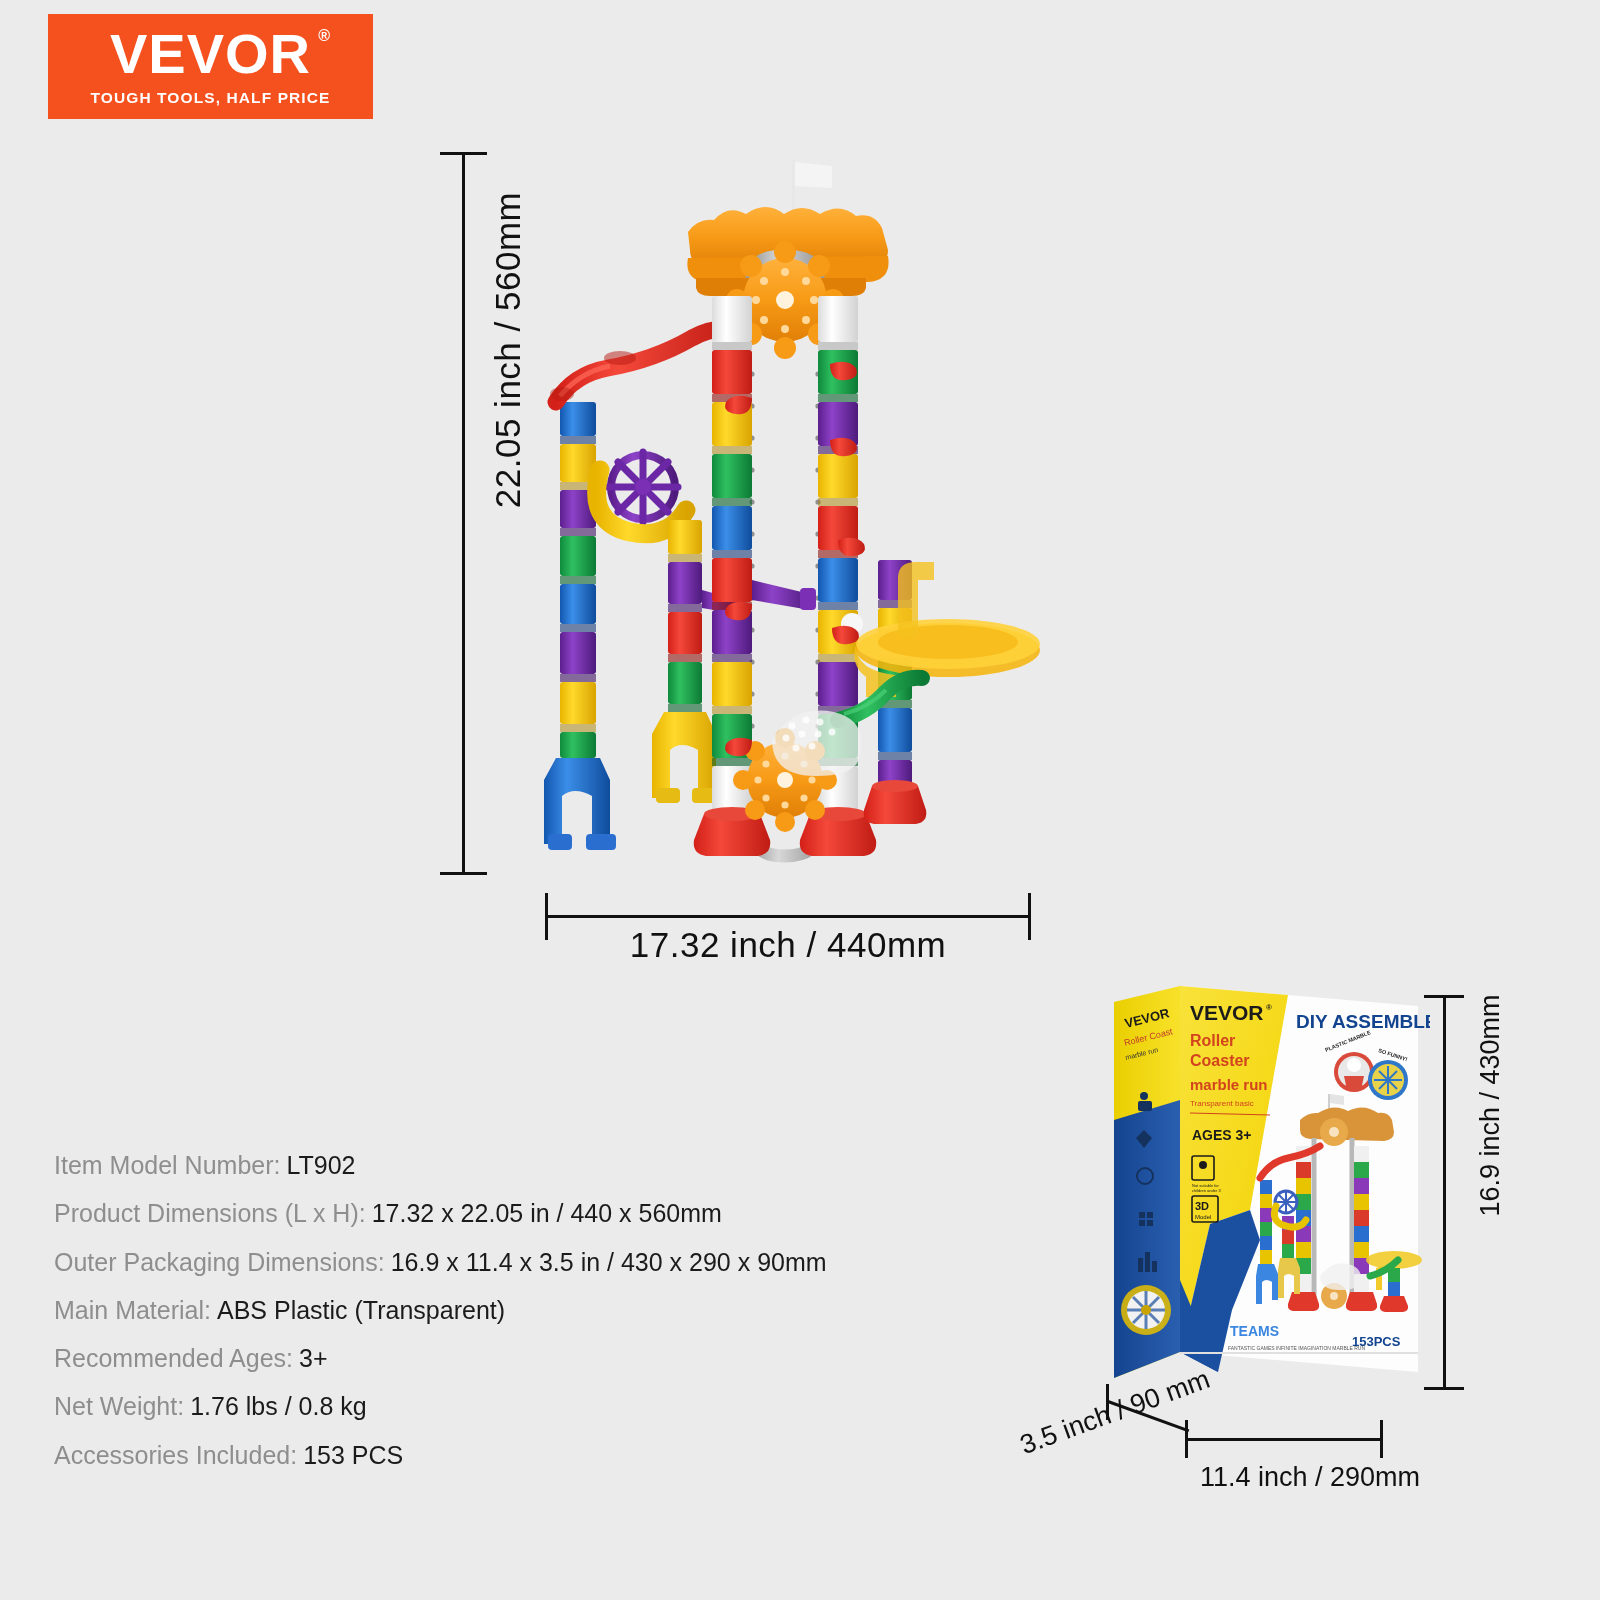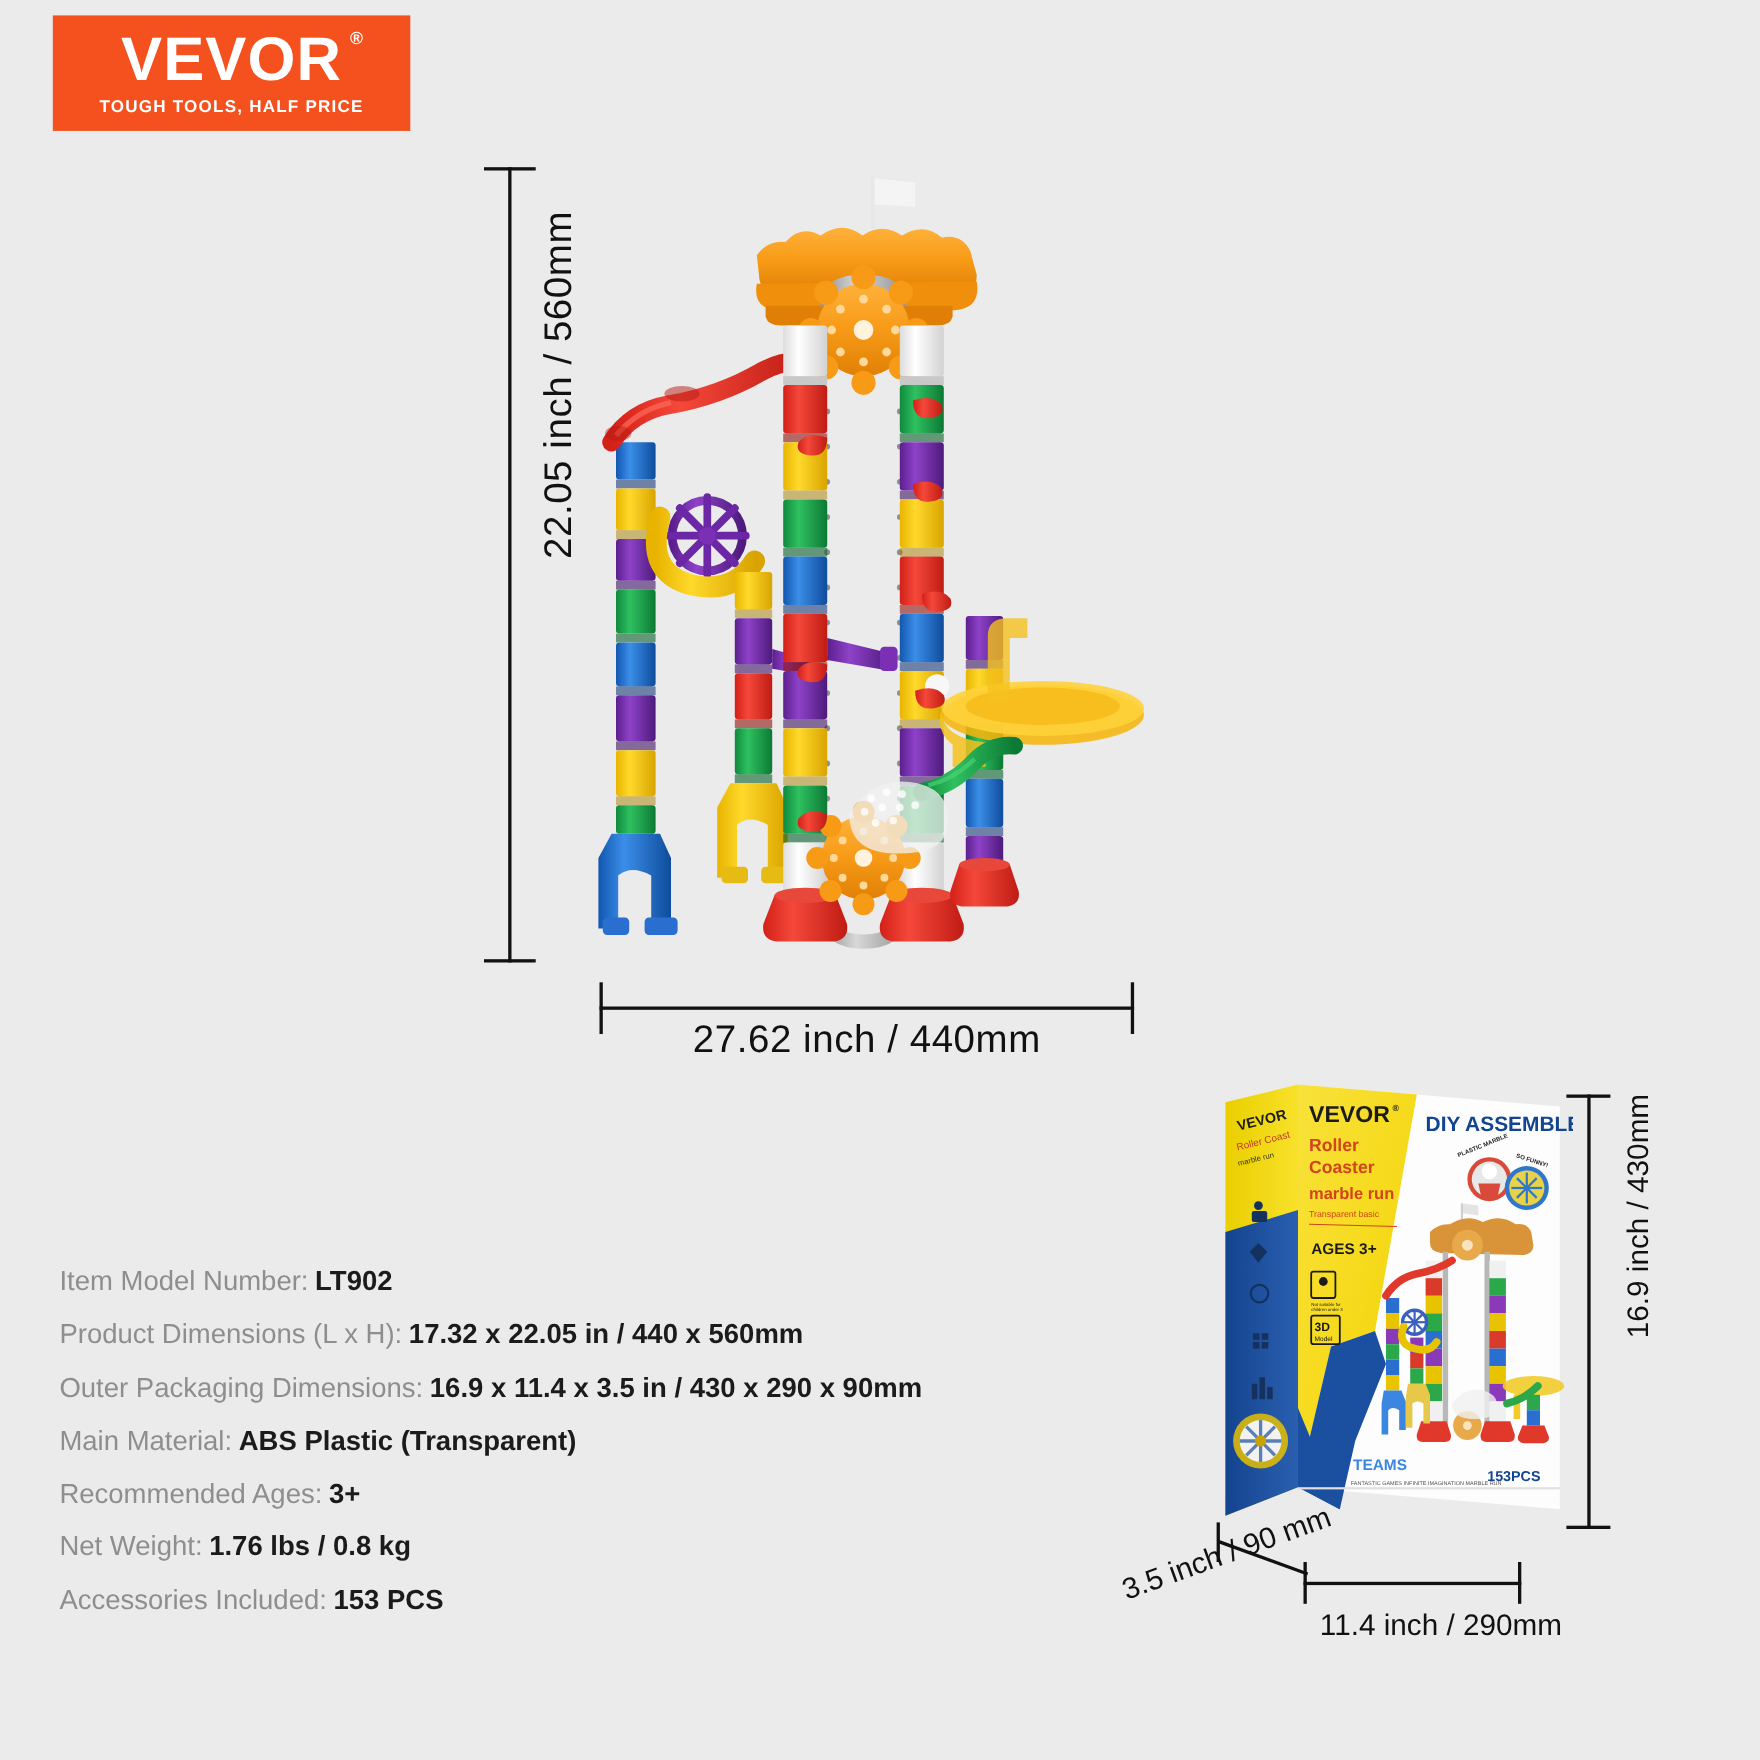--- a/index.html
+++ b/index.html
@@ -51,21 +51,21 @@
 
   
   .spec-title{
     position:absolute;left:52px;top:1068px;
     font-size:57px;font-weight:bold;color:#F4511E;letter-spacing:-1px;
     font-family:"Liberation Sans",sans-serif;
   }
   .spec-list{position:absolute;left:54px;top:1150px;width:900px;}
   .spec-row{margin-bottom:17px;font-size:25px;line-height:1.25;white-space:nowrap;}
   .spec-key{color:#8e8e8e;font-weight:normal;}
-  .spec-val{color:#1b1b1b;font-weight:bold;margin-left:6px;margin-top:20px;}
+  .spec-val{color:#1b1b1b;font-weight:normal;margin-left:6px;margin-top:20px;}
 
   
   .pkg-v-line{position:absolute;left:1443px;top:995px;width:3px;height:395px;background:#111;}
   .pkg-v-cap-top{position:absolute;left:1424px;top:995px;width:40px;height:3px;background:#111;}
   .pkg-v-cap-bot{position:absolute;left:1424px;top:1387px;width:40px;height:3px;background:#111;}
   .pkg-v-label{
     position:absolute;left:1345px;top:1090px;width:290px;
     transform:rotate(-90deg);transform-origin:center center;
     text-align:center;font-size:27px;color:#111;white-space:nowrap;
   }
@@ -422,21 +422,21 @@
   </svg>
 
   <div class="dim-v-cap-top"></div>
   <div class="dim-v-line"></div>
   <div class="dim-v-cap-bot"></div>
   <div class="dim-v-label">22.05 inch /  560mm</div>
 
   <div class="dim-h-cap-l"></div>
   <div class="dim-h-line"></div>
   <div class="dim-h-cap-r"></div>
-  <div class="dim-h-label">27.62 inch /  440mm</div>
+  <div class="dim-h-label">17.32 inch /  440mm</div>
 
   <div class="spec-list">
     <div class="spec-row">
       <span class="spec-key">Item Model Number:</span><span class="spec-val">LT902</span>
     </div>
     <div class="spec-row">
       <span class="spec-key">Product Dimensions (L x H):</span><span class="spec-val">17.32 x 22.05 in / 440 x 560mm</span>
     </div>
     <div class="spec-row">
       <span class="spec-key">Outer Packaging Dimensions:</span><span class="spec-val">16.9 x 11.4 x 3.5 in / 430 x 290 x 90mm</span>

